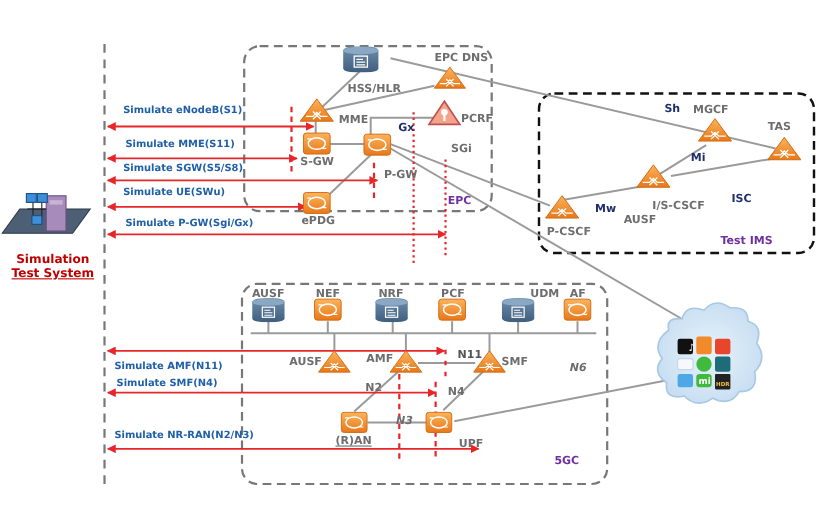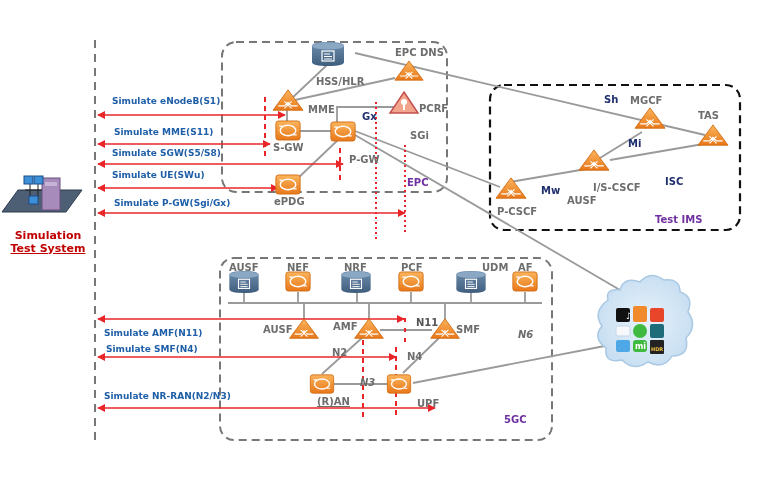--- a/index.html
+++ b/index.html
@@ -210,16 +210,16 @@
 <div class="lbl node" style="left:458px; top:263px;margin-left:24px;">UDM</div>
 <div class="lbl node" style="left:518px; top:263px;">AF</div>
 <div class="lbl node" style="left:263px; top:325px;">AUSF</div>
 <div class="lbl node" style="left:333px; top:322px;">AMF</div>
 <div class="lbl iface" style="left:416px; top:318px; color:#555;">N11</div>
 <div class="lbl node" style="left:456px; top:325px;">SMF</div>
 <div class="lbl node" style="left:518px; top:330px;font-style:italic;">N6</div>
 <div class="lbl node" style="left:332px; top:348px;">N2</div>
 <div class="lbl node" style="left:407px; top:352px;">N4</div>
 <div class="lbl node" style="left:360px; top:378px;font-style:italic;">N3</div>
-<div class="lbl node" style="left:317px; top:397px;text-decoration:underline;">(R)AN</div>
+<div class="lbl node" style="left:305px; top:397px;text-decoration:underline;">(R)AN</div>
 <div class="lbl node" style="left:417px; top:399px;">UPF</div>
 <div class="lbl domain" style="left:504px; top:415px;">5GC</div>
 </div>
 
 </body></html>

